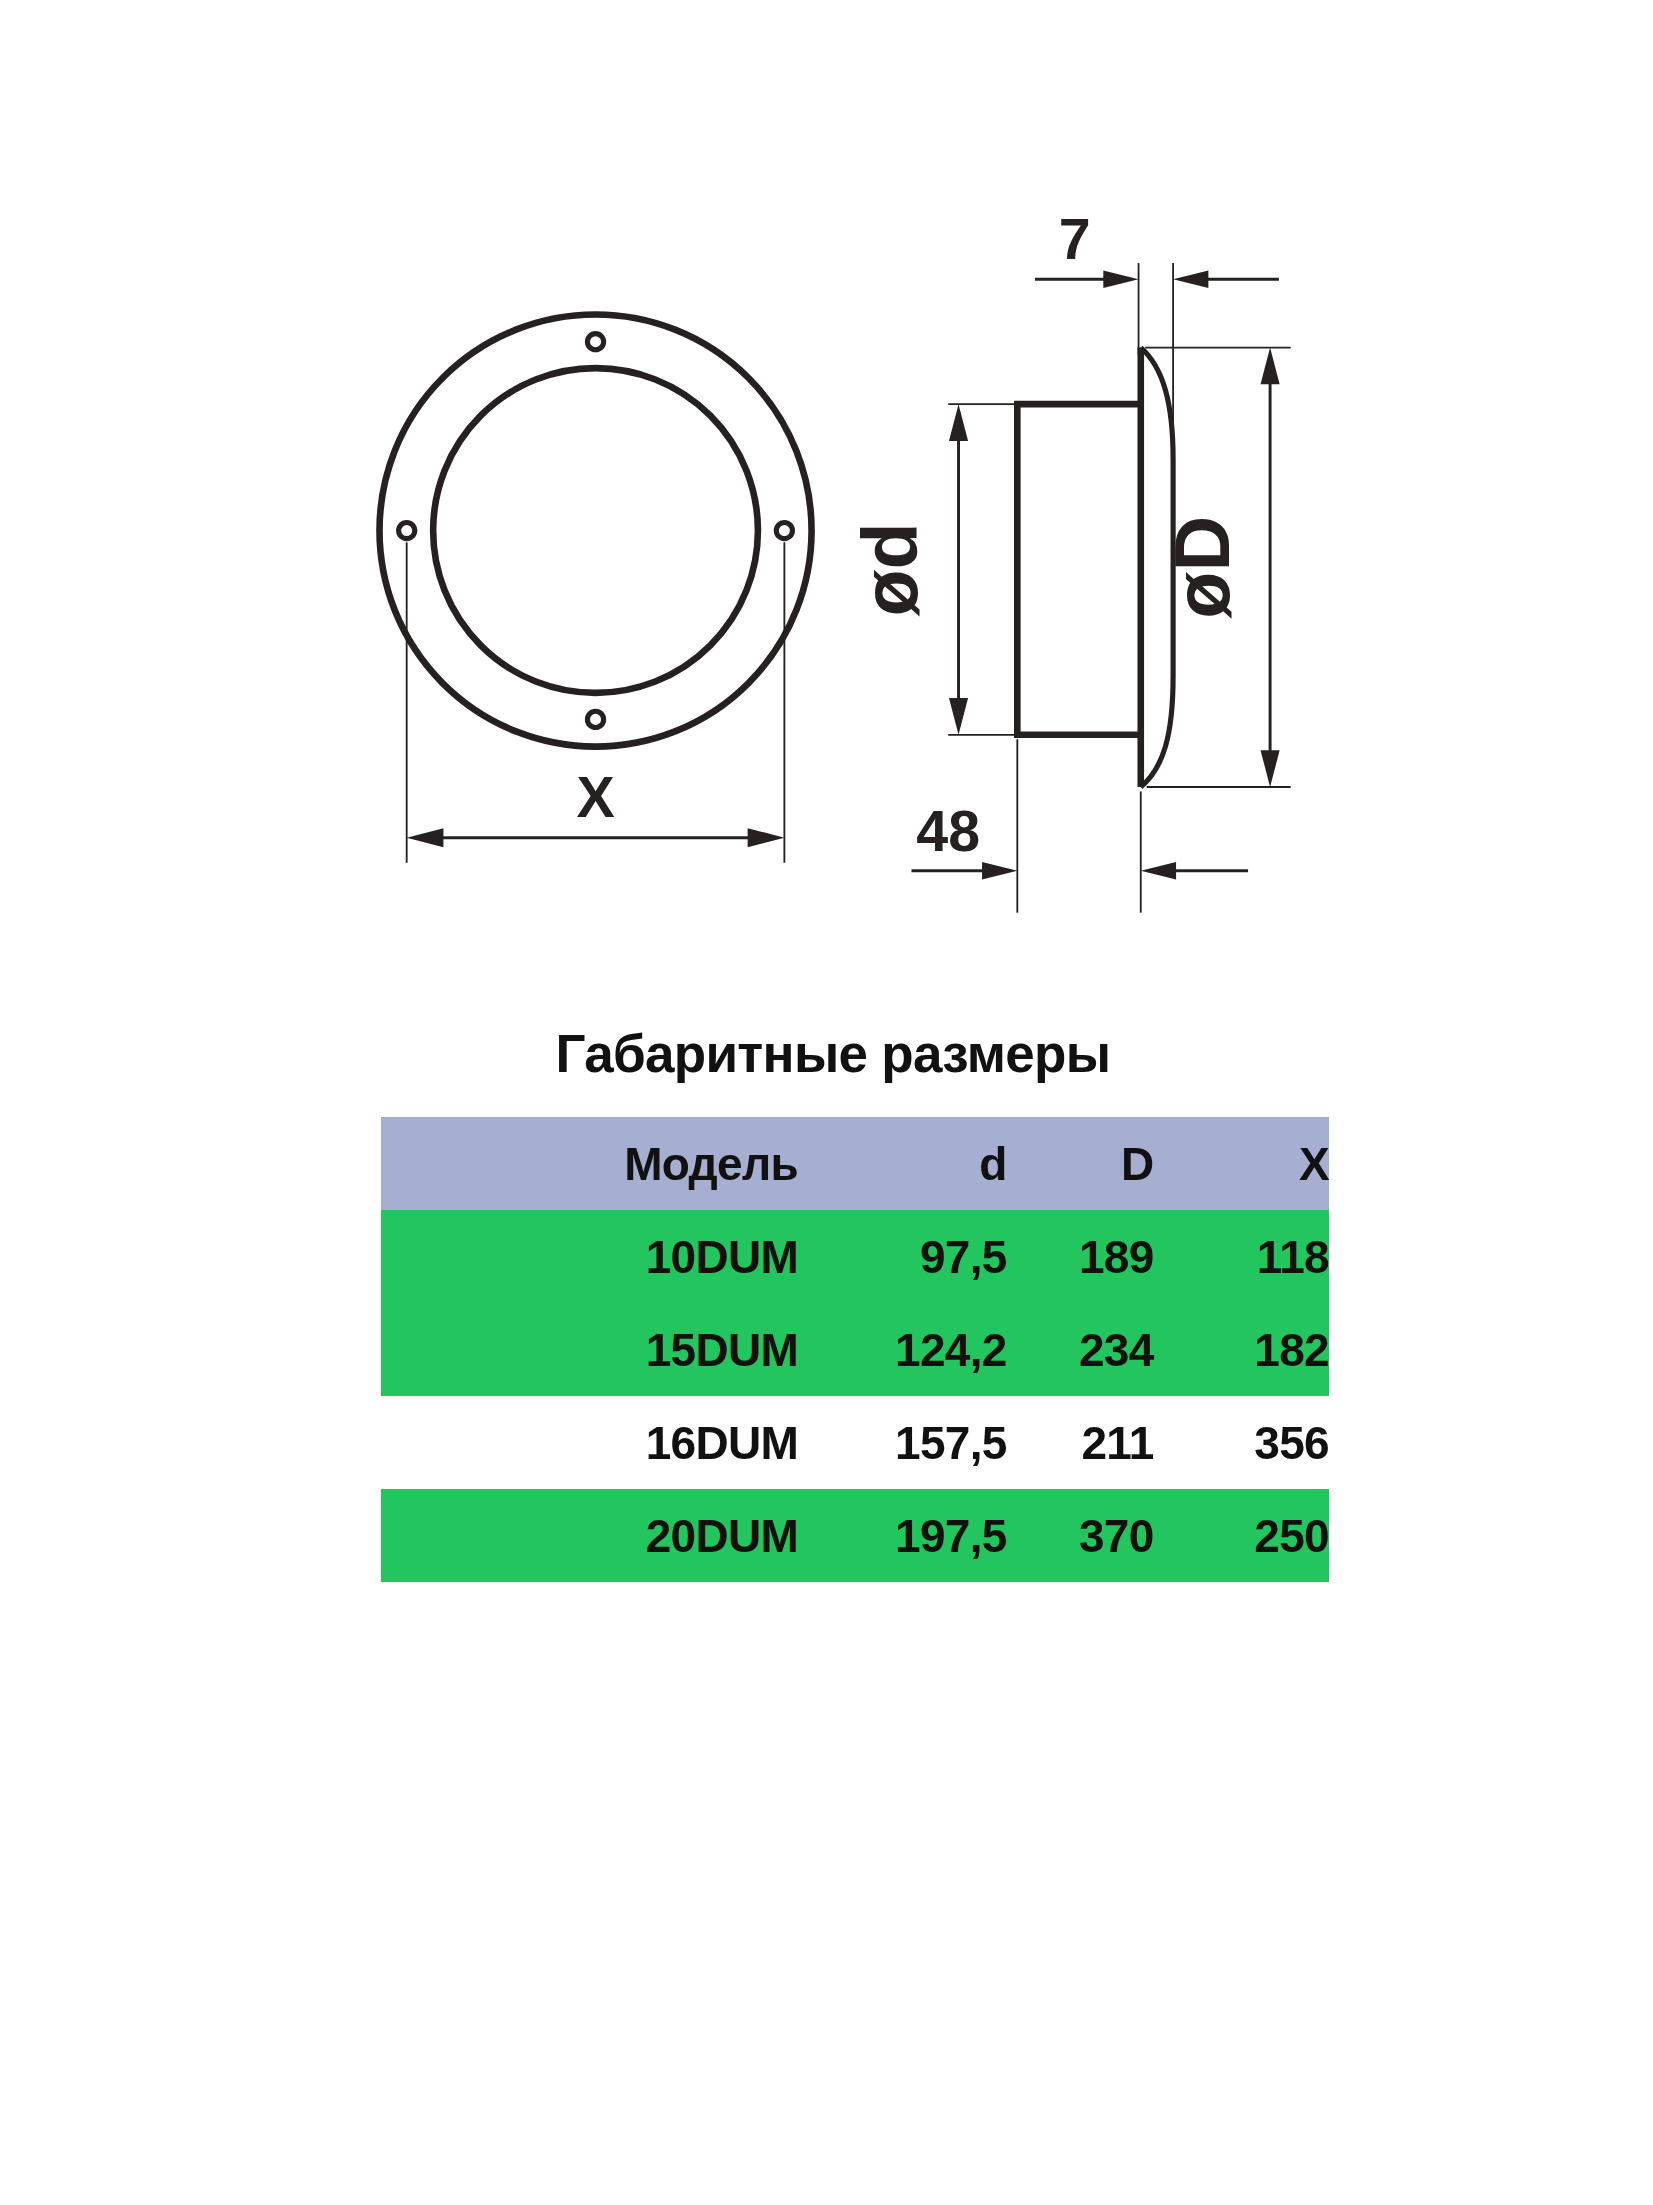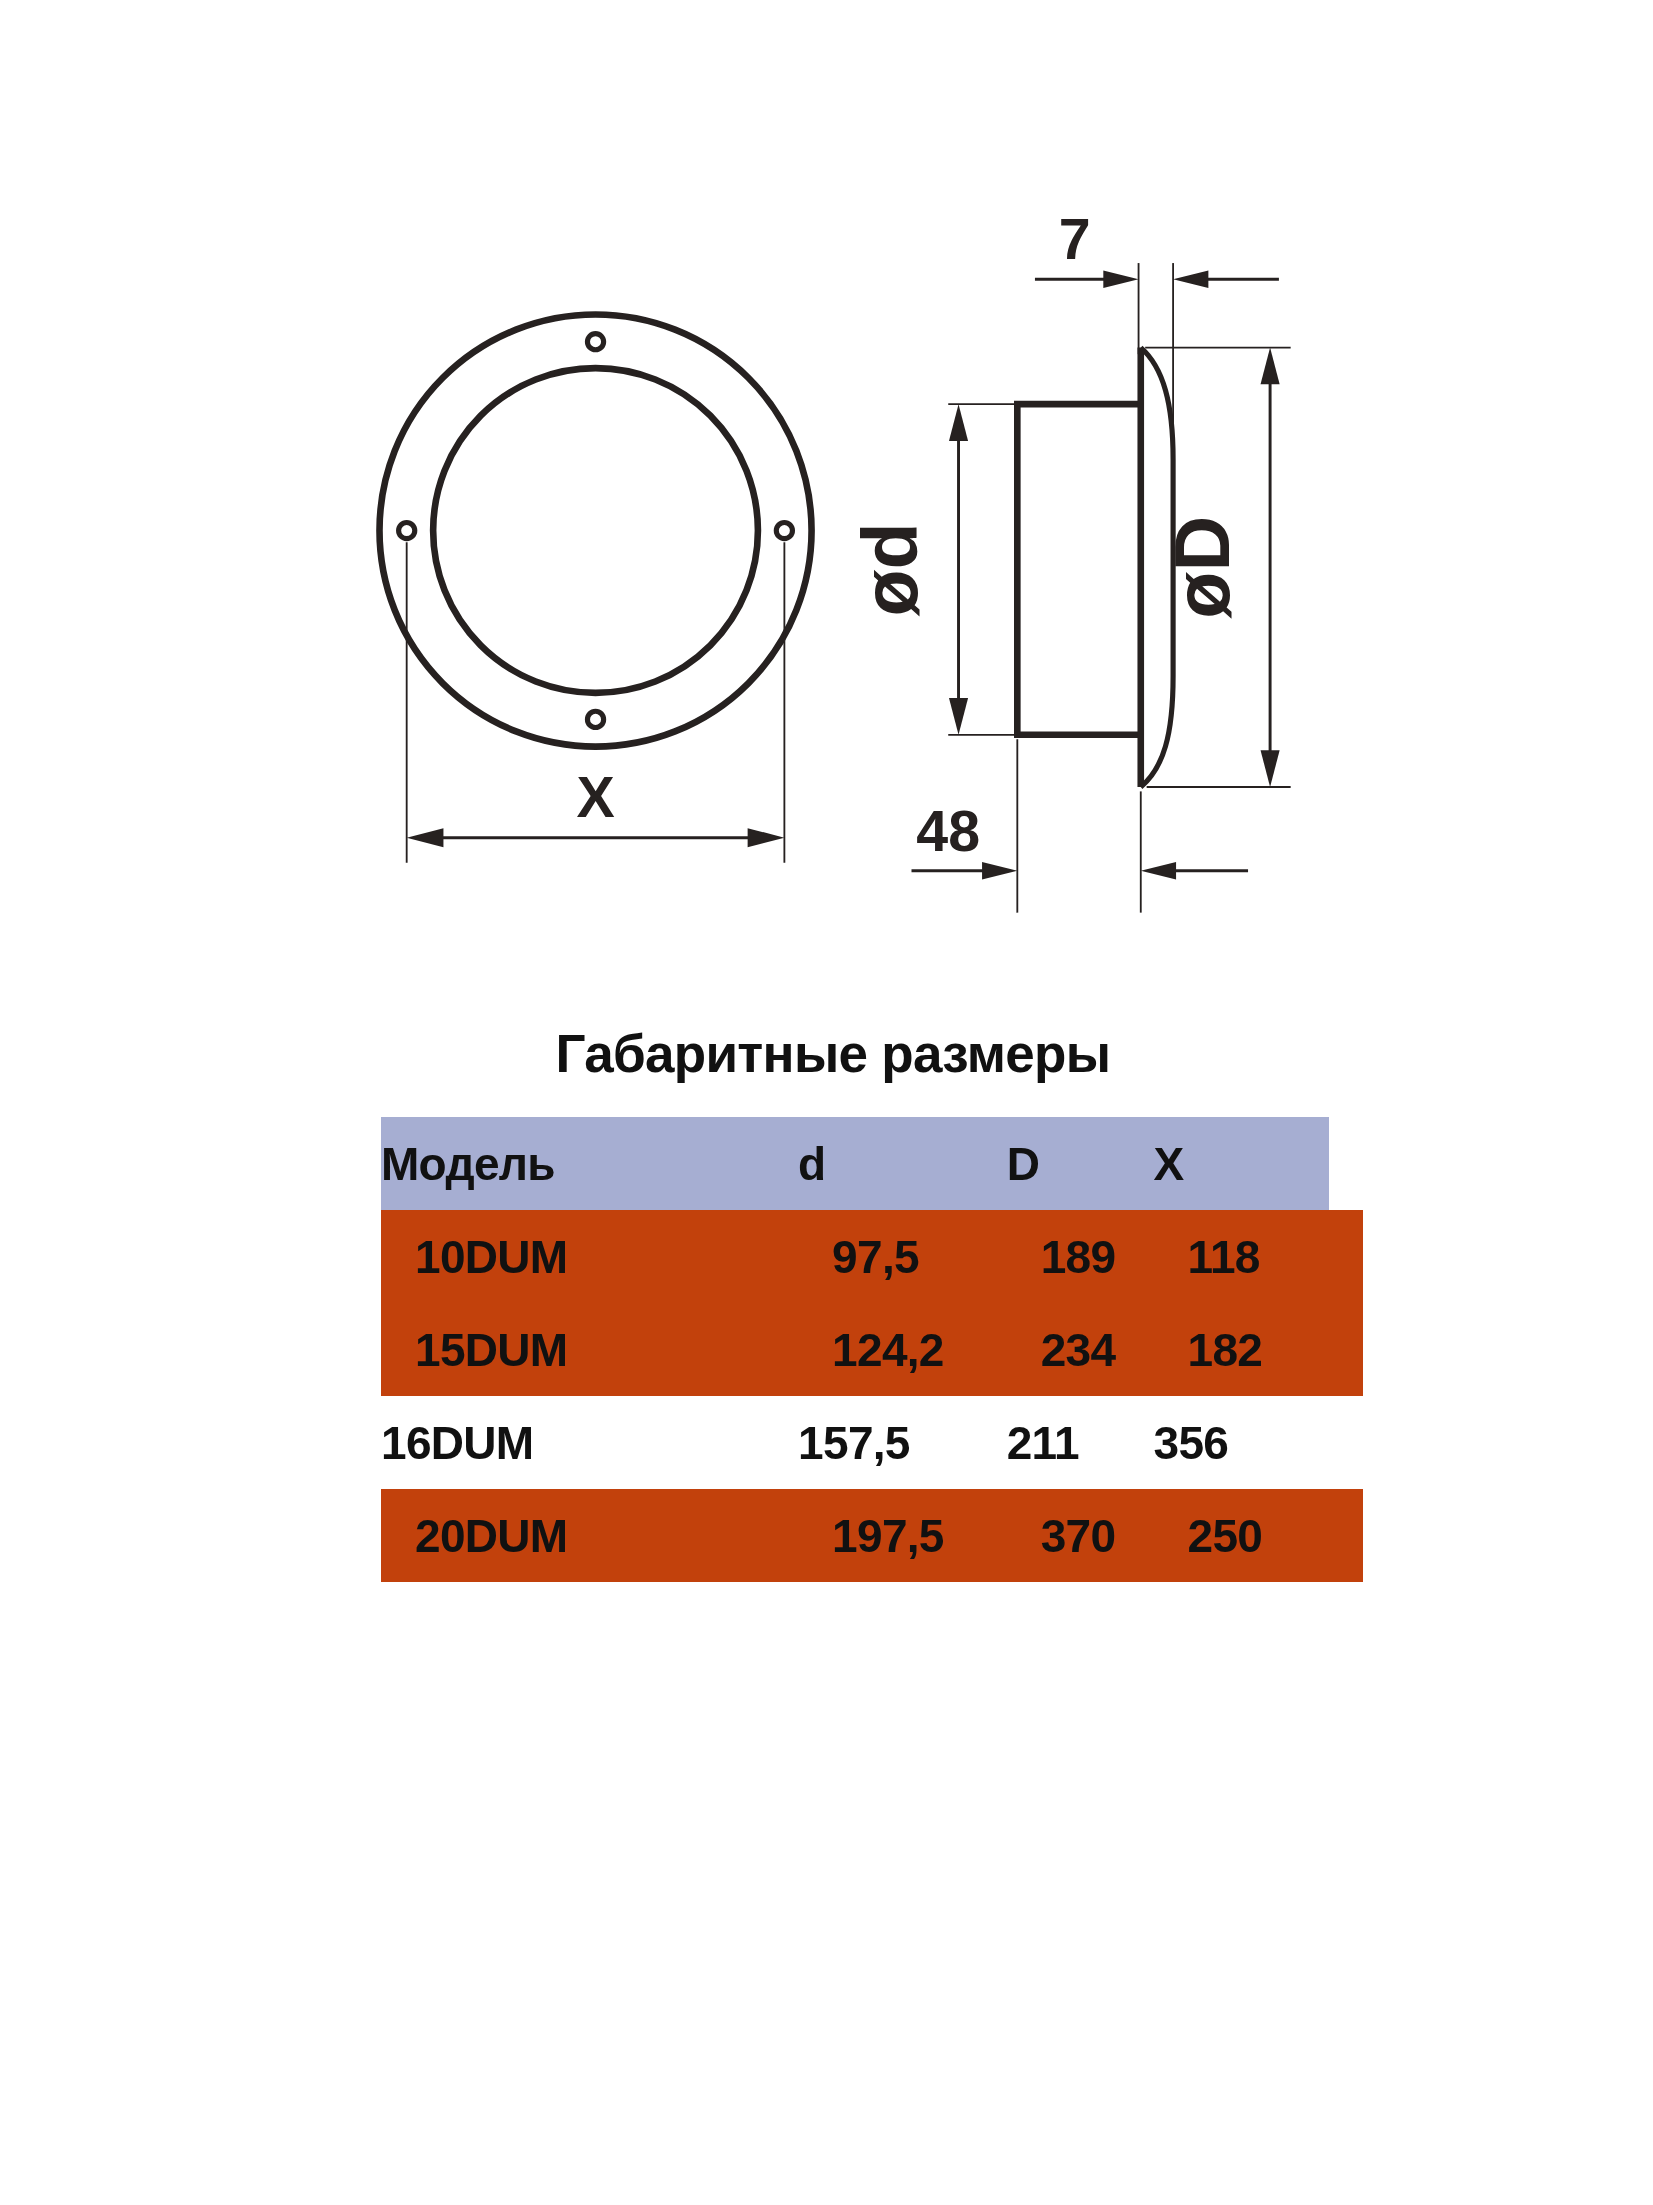--- a/index.html
+++ b/index.html
@@ -24,24 +24,24 @@
     color:#111111;
   }
   
   #size-table{
     position:absolute;left:381px;top:1117px;width:948px;
   }
   .t-row{
     display:flex;align-items:center;height:93px;width:100%;
   }
   .t-row.header{background:#a6aed2;}
-  .t-row.alt{background:#c2410c;padding-left:34px;}
+  .t-row.alt{background:#22c55e;}
   .t-row.plain{background:#ffffff;}
   .t-cell{
-    text-align:left;
+    text-align:right;
     font-size:46px;font-weight:bold;letter-spacing:-0.7px;
     color:#111111;
   }
   .c1{width:44%;}
   .c2{width:22%;}
   .c3{width:15.5%;}
   .c4{width:18.5%;}
   text{font-family:"Liberation Sans", sans-serif;}
 </style>
 </head>

